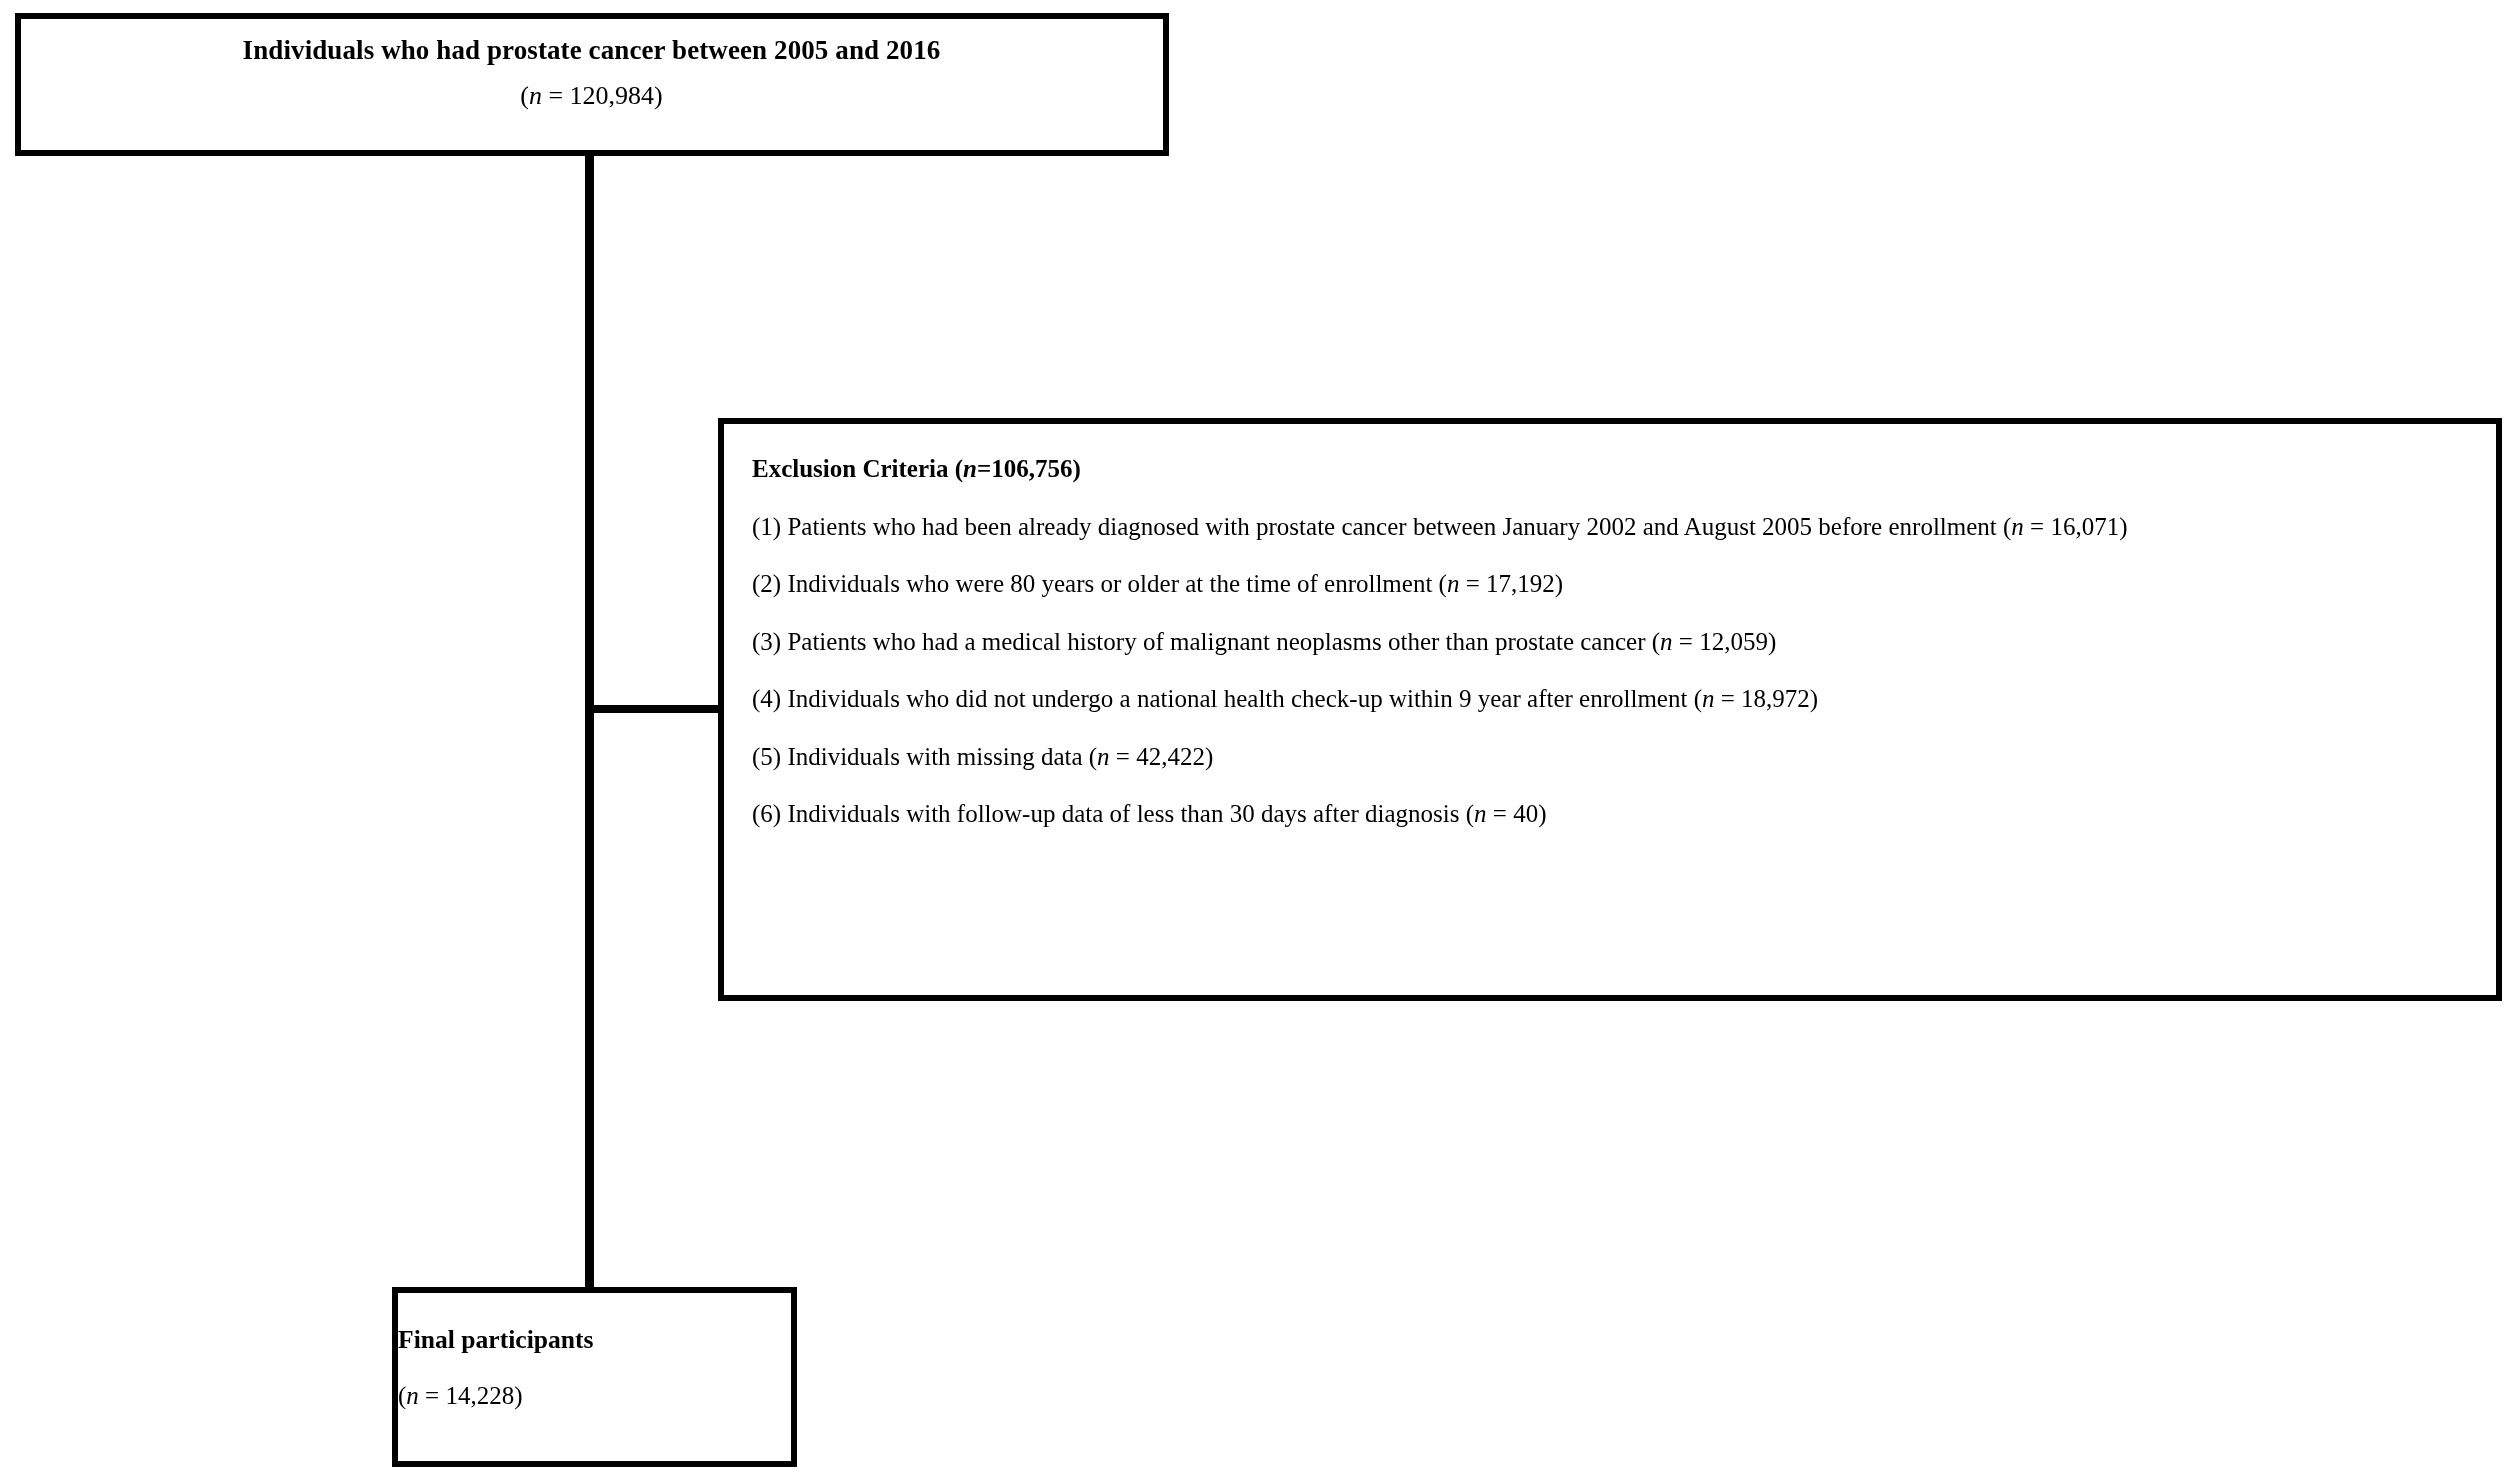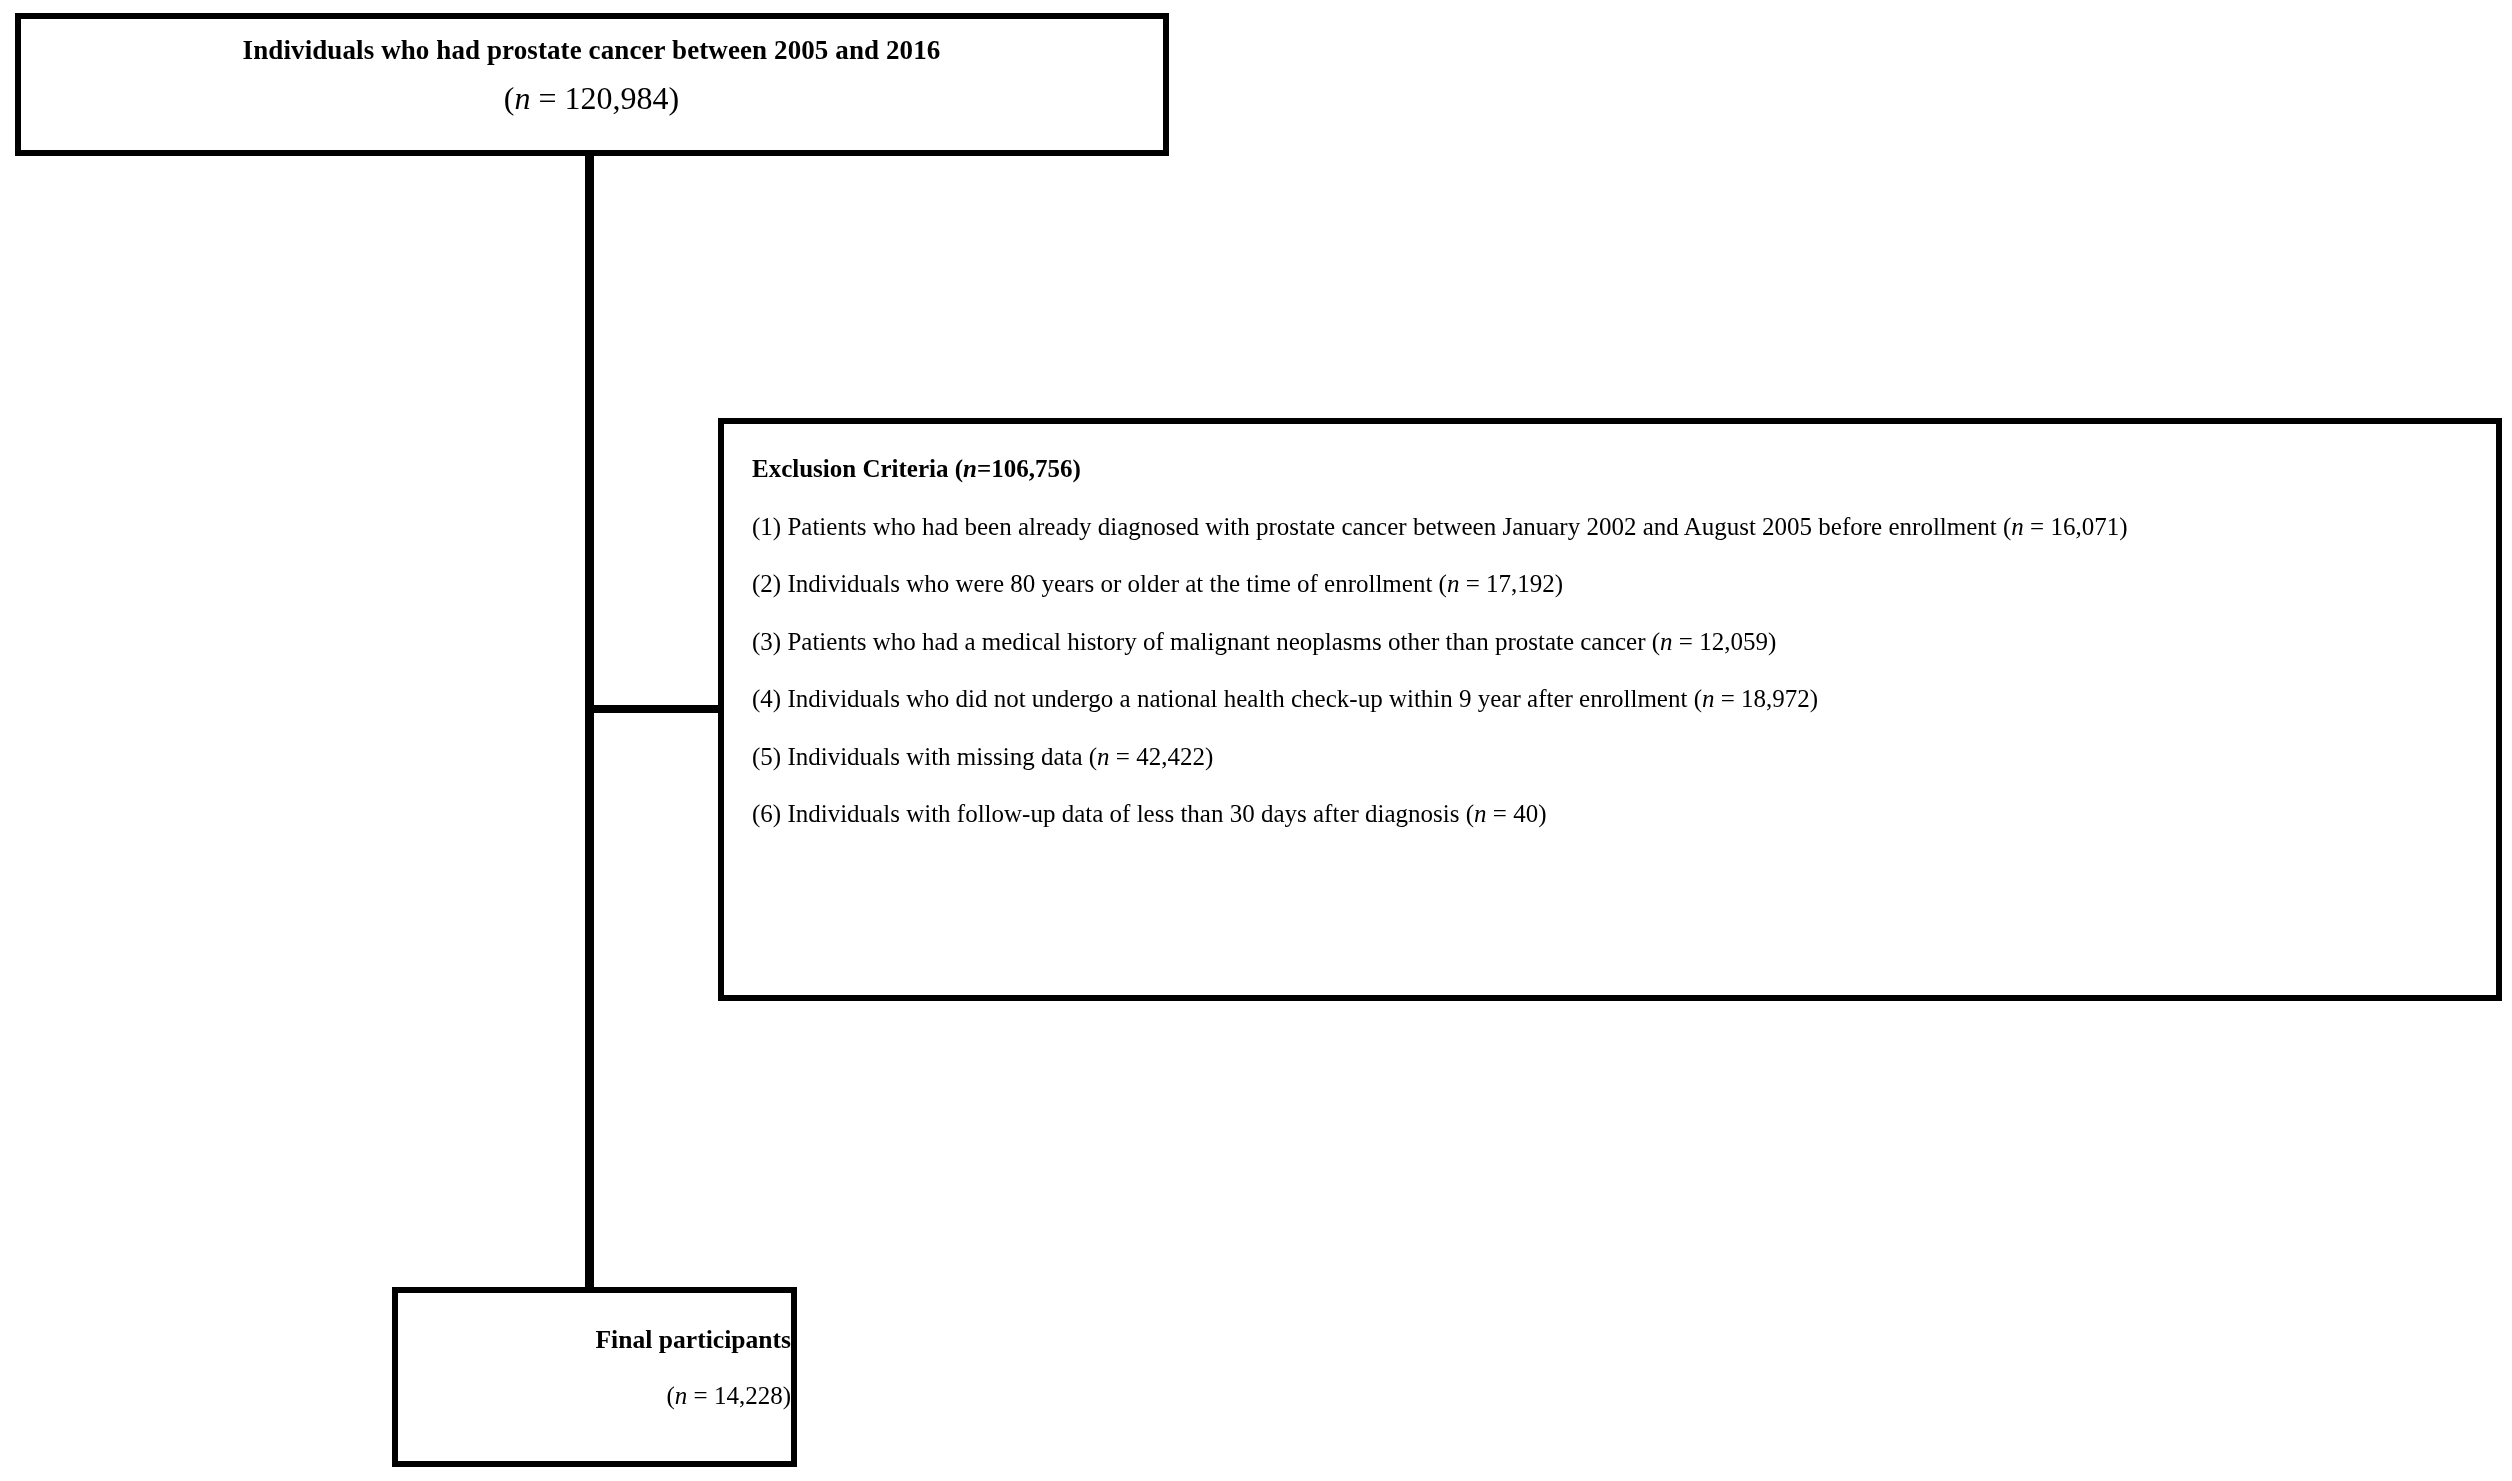--- a/index.html
+++ b/index.html
@@ -43,33 +43,33 @@
     height: 583px;
     text-align: left;
     padding: 31px 26px 0 28px;
   }
 
   #box-final {
     left: 392px;
     top: 1287px;
     width: 405px;
     height: 180px;
-    text-align: right;
+    text-align: left;
     padding-top: 33px;
   }
 
   
   .title-line {
     font-size: 27px;
     font-weight: bold;
     line-height: 1.12;
     letter-spacing: 0.1px;
   }
   .count-line {
-    font-size: 32px;
+    font-size: 26px;
     font-weight: normal;
     line-height: 1.12;
     margin-top: 16.3px;
     text-align: center;
   }
   .final-title {
     font-size: 25.6px;
     font-weight: bold;
     line-height: 1.1;
   }

